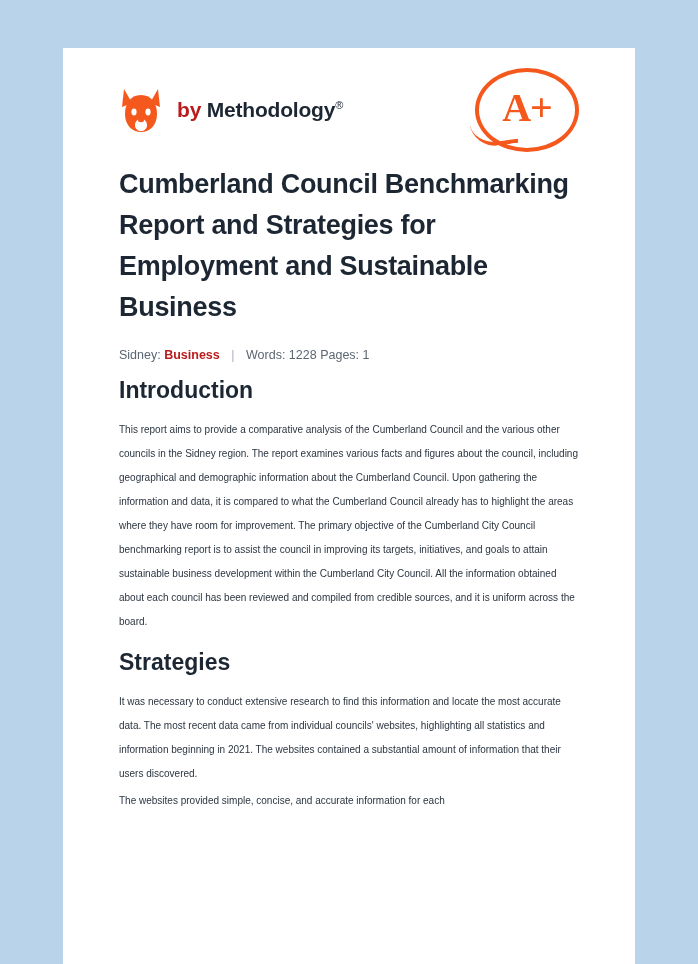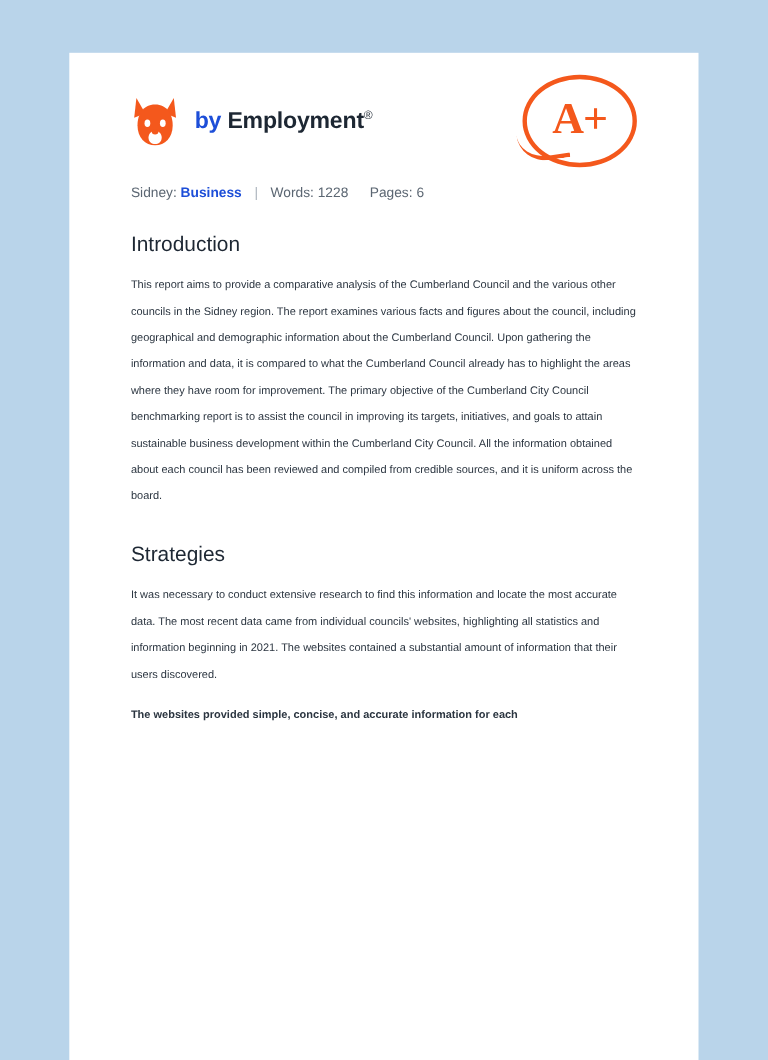--- a/index.html
+++ b/index.html
@@ -45,21 +45,21 @@
     position: relative;
     flex: none;
   }
   .brand-text {
     font-size: 21px;
     font-weight: bold;
     color: #1d2733;
     letter-spacing: -0.2px;
     white-space: nowrap;
   }
-  .brand-text .by { color: #1d4ed8; }
+  .brand-text .by { color: #b91c1c; }
   .reg {
     font-size: 11px;
     vertical-align: super;
     font-weight: normal;
     color: #1d2733;
   }
   .grade-badge {
     width: 104px;
     height: 84px;
     position: relative;
@@ -103,76 +103,77 @@
     margin: 16px 0 0 0;
     letter-spacing: -0.3px;
   }
   .meta {
     margin-top: 20px;
     font-size: 12.5px;
     color: #5b6672;
   }
   .meta .label { color: #5b6672; }
   .meta a.topic {
-    color: #1d4ed8;
+    color: #b91c1c;
     font-weight: bold;
     text-decoration: none;
   }
   .meta .sep { color: #aab3bc; margin: 0 8px; }
-  .meta .wc { margin-right: 16px; }
+  .meta .wc { }
   h2.section {
-    font-size: 19px;
+    font-size: 23px;
     color: #1d2733;
-    font-weight: normal;
-    margin: 30px 0 0 0;
+    font-weight: bold;
+    margin: 15px 0 0 0;
   }
   p.body {
     font-size: 10px;
     line-height: 24px;
     color: #2b3540;
     margin: 14px 0 0 0;
   }
-  p.body.tight { margin-top: 13px; font-weight: bold; }
+  p.body.tight { margin-top: 3px; }
 </style>
 </head>
 <body>
 
 <div class="page">
   <div class="inner">
 
     <div class="header">
       <div class="brand">
         <span class="logo-mark">
           <svg width="44" height="50" viewBox="0 0 44 50" xmlns="http://www.w3.org/2000/svg">
             <path d="M5 4 L3 22 L13 18 Z" fill="#f4581c"></path>
             <path d="M39 4 L41 22 L31 18 Z" fill="#f4581c"></path>
             <path d="M22 10 C33 10 38 19 38 29 C38 40 31 47 22 47 C13 47 6 40 6 29 C6 19 11 10 22 10 Z" fill="#f4581c"></path>
             <ellipse cx="15" cy="27" rx="2.6" ry="3.4" fill="#ffffff"></ellipse>
             <ellipse cx="29" cy="27" rx="2.6" ry="3.4" fill="#ffffff"></ellipse>
             <path d="M22 34 C18 34 16 37 16 40 C16 44 19 46 22 46 C25 46 28 44 28 40 C28 37 26 34 22 34 Z" fill="#ffffff"></path>
             <ellipse cx="22" cy="35" rx="3" ry="2.2" fill="#f4581c"></ellipse>
           </svg>
         </span>
-        <span class="brand-text"><span class="by">by </span><span>Employment</span><span class="reg">®</span></span>
+        <span class="brand-text"><span class="by">by </span><span>Methodology</span><span class="reg">®</span></span>
       </div>
 
       <div class="grade-badge">
         <span class="ell"></span>
         <span class="txt">A+</span>
         <span class="swoosh"></span>
       </div>
     </div>
 
+    <h1 class="doc-title">Cumberland Council Benchmarking Report and Strategies for Employment and Sustainable Business</h1>
 
     <div class="meta">
       <span class="label">Sidney:</span>
       <a class="topic" href="#">Business</a>
       <span class="sep">|</span>
       <span class="wc">Words: 1228</span>
-      <span>Pages: 6</span>
+      <span>Pages: 1</span>
     </div>
 
     <h2 class="section">Introduction</h2>
     <p class="body">This report aims to provide a comparative analysis of the Cumberland Council and the various other councils in the Sidney region. The report examines various facts and figures about the council, including geographical and demographic information about the Cumberland Council. Upon gathering the information and data, it is compared to what the Cumberland Council already has to highlight the areas where they have room for improvement. The primary objective of the Cumberland City Council benchmarking report is to assist the council in improving its targets, initiatives, and goals to attain sustainable business development within the Cumberland City Council. All the information obtained about each council has been reviewed and compiled from credible sources, and it is uniform across the board.</p>
 
     <h2 class="section">Strategies</h2>
     <p class="body">It was necessary to conduct extensive research to find this information and locate the most accurate data. The most recent data came from individual councils' websites, highlighting all statistics and information beginning in 2021. The websites contained a substantial amount of information that their users discovered.</p>
     <p class="body tight">The websites provided simple, concise, and accurate information for each</p>
 
   </div>

